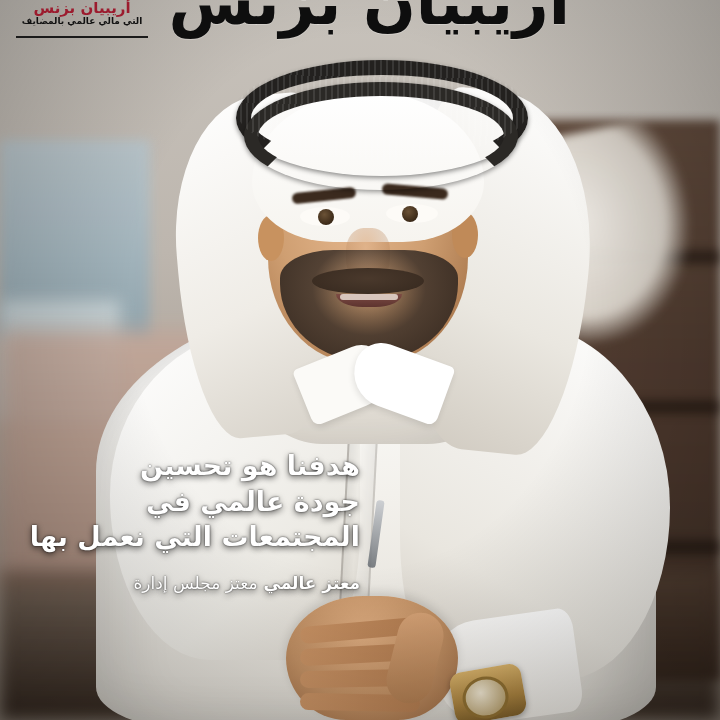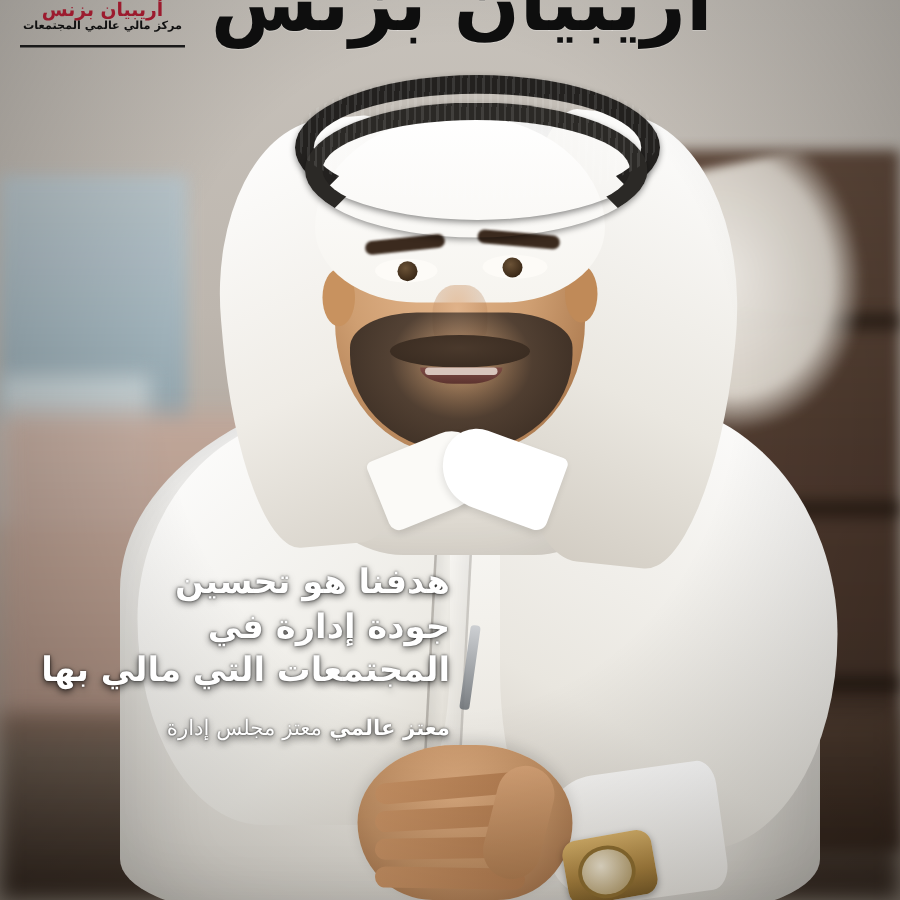--- a/index.html
+++ b/index.html
@@ -463,28 +463,28 @@
       <div class="watch-face"></div>
     </div>
   </div>
 
   <div class="vignette"></div>
 
   <div class="masthead">
     <div class="masthead-title">أريبيان بزنس</div>
     <div class="logo-badge">
       <div class="l1">أريبيان بزنس</div>
-      <div class="l2">مركز مالي عالمي المجتمعات</div>
+      <div class="l2">التي مالي عالمي بالمضايف</div>
     </div>
     <div class="logo-rule"></div>
   </div>
 
   <div class="quote-block">
     <div class="quote-line">هدفنا هو تحسين</div>
-    <div class="quote-line">جودة إدارة في</div>
-    <div class="quote-line">المجتمعات التي مالي بها</div>
+    <div class="quote-line">جودة عالمي في</div>
+    <div class="quote-line">المجتمعات التي نعمل بها</div>
     <div class="byline">
       <span>معتز عالمي</span>
       <span class="role">معتز مجلس إدارة</span>
     </div>
   </div>
 
 </div>
 
 </body></html>

